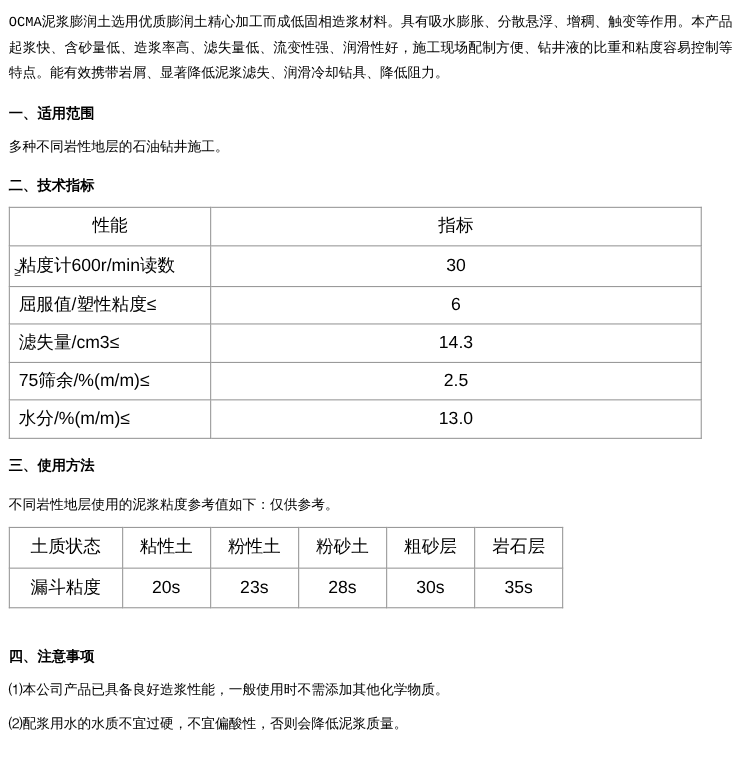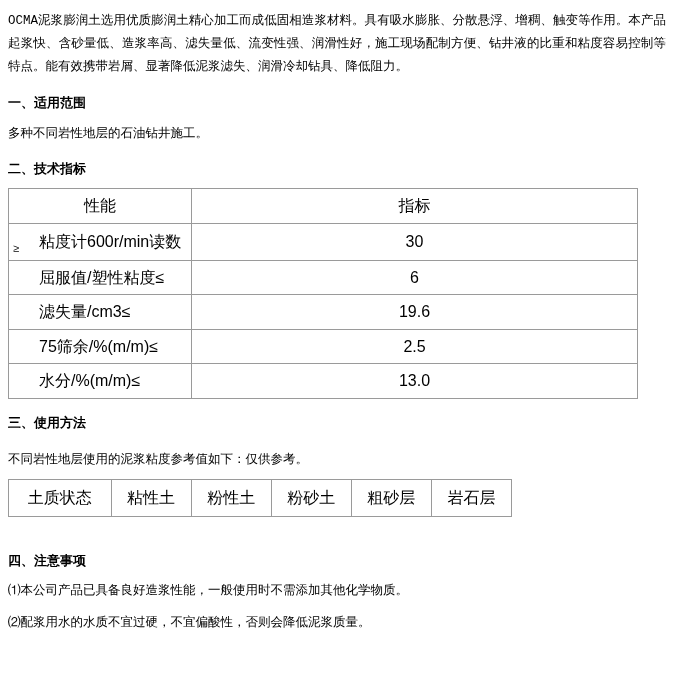--- a/index.html
+++ b/index.html
@@ -54,21 +54,21 @@
     font-weight: normal;
   }
   table.spec th {
     text-align: center;
   }
   table.spec .col-prop {
     width: 170px;
   }
   table.spec td.prop {
     text-align: left;
-    padding-left: 30px;
+    padding-left: 8px;
     position: relative;
   }
   table.spec td.prop.with-marker::before {
     content: "≥";
     position: absolute;
     left: 4px;
     bottom: 2px;
     font-size: 11px;
   }
   table.spec td.val {
@@ -114,21 +114,21 @@
     <tr class="row-tall">
       <td class="prop with-marker">粘度计600r/min读数</td>
       <td class="val">30</td>
     </tr>
     <tr>
       <td class="prop">屈服值/塑性粘度≤</td>
       <td class="val">6</td>
     </tr>
     <tr>
       <td class="prop">滤失量/cm3≤</td>
-      <td class="val">19.6</td>
+      <td class="val">14.3</td>
     </tr>
     <tr>
       <td class="prop">75筛余/%(m/m)≤</td>
       <td class="val">2.5</td>
     </tr>
     <tr>
       <td class="prop">水分/%(m/m)≤</td>
       <td class="val">13.0</td>
     </tr>
   </tbody>
@@ -141,20 +141,28 @@
   <table class="visc">
     <tbody>
         <tr>
       <td>土质状态</td>
       <td>粘性土</td>
       <td>粉性土</td>
       <td>粉砂土</td>
       <td>粗砂层</td>
       <td>岩石层</td>
     </tr>
+    <tr>
+      <td>漏斗粘度</td>
+      <td>20s</td>
+      <td>23s</td>
+      <td>28s</td>
+      <td>30s</td>
+      <td>35s</td>
+    </tr>
   </tbody>
     </table>
 
   <div class="gap-md"></div>
 
   <h2 class="section">四、注意事项</h2>
   <div class="note-list">
     <p>⑴本公司产品已具备良好造浆性能，一般使用时不需添加其他化学物质。</p>
     <p>⑵配浆用水的水质不宜过硬，不宜偏酸性，否则会降低泥浆质量。</p>
 

